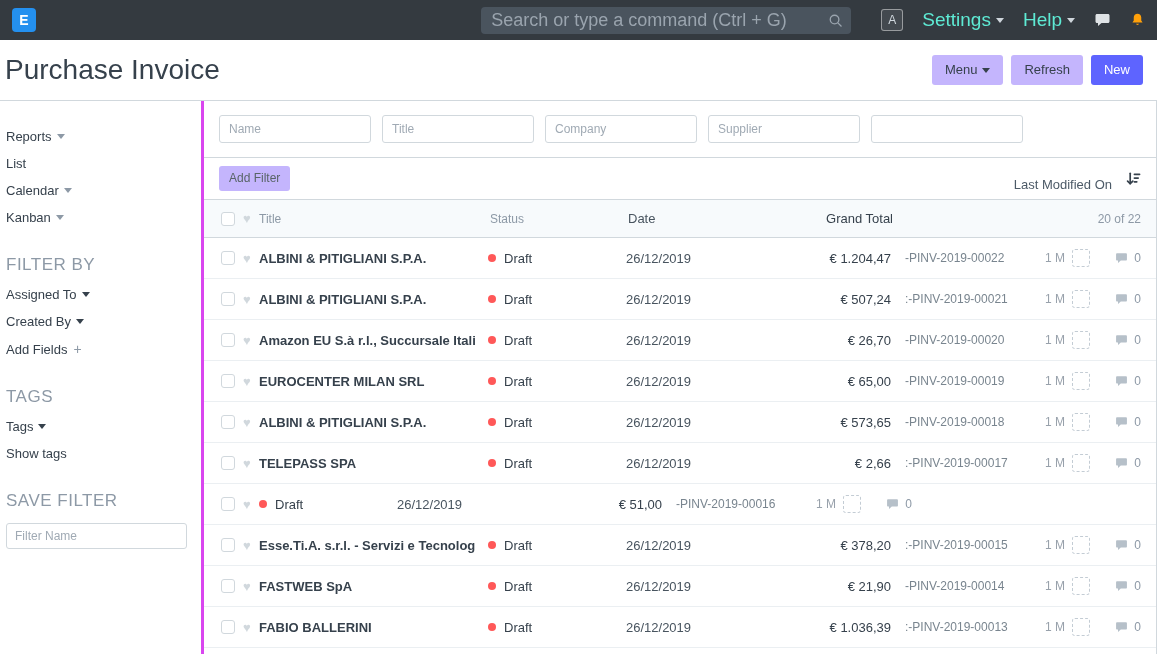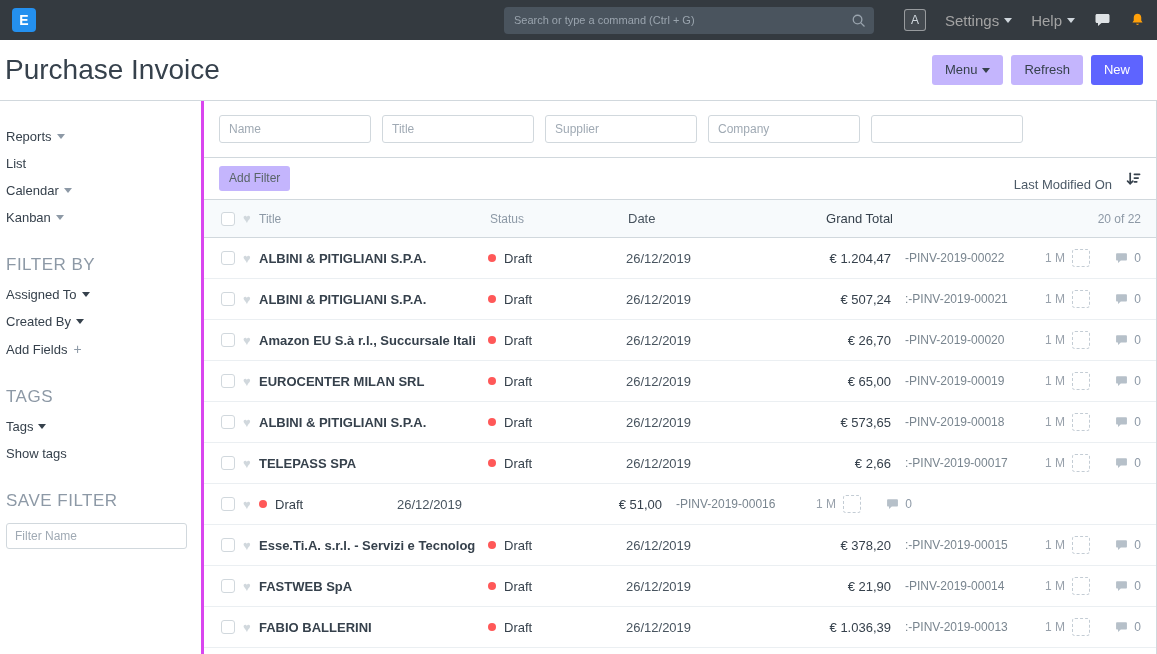--- a/index.html
+++ b/index.html
@@ -17,32 +17,32 @@
     padding:0 12px;
   }
   .logo {
     width:24px; height:24px; border-radius:4px; background:#2490ef; color:#fff;
     display:flex; align-items:center; justify-content:center;
     font-weight:bold; font-size:14px; flex:none; cursor:pointer;
   }
   .nav-search { position:relative; margin-left:auto; margin-right:30px; width:370px; }
   .nav-search input {
     width:100%; height:27px; border:none; border-radius:4px; background:#4a545e;
-    color:#86efac; font-size:11px; padding:0 30px 0 10px; outline:none;
+    color:#86efac; font-size:18px; padding:0 30px 0 10px; outline:none;
     font-family:inherit;
   }
   .nav-search input::placeholder { color:#9aa4ae; }
   .nav-search .search-ic { position:absolute; right:8px; top:6px; }
   .nav-right { display:flex; align-items:center; gap:19px; }
   .avatar {
     width:22px; height:22px; border-radius:3px; border:1px solid rgba(255,255,255,.45);
     background:rgba(255,255,255,.08); color:#cfd6dc; font-size:12px;
     display:flex; align-items:center; justify-content:center; cursor:pointer;
   }
-  .nav-item { color:#a3a3a3; font-size:15px; cursor:pointer; display:flex; align-items:center;text-align:center; }
+  .nav-item { color:#5eead4; font-size:19px; cursor:pointer; display:flex; align-items:center;text-align:center; }
   .caret {
     width:0; height:0; display:inline-block; margin-left:5px;
     border-left:4px solid transparent; border-right:4px solid transparent;
     border-top:5px solid #8d99a6;
   }
   .caret.light { border-top-color:#cfd6dc; }
   .caret.dark  { border-top-color:#36414c; }
   .nav-icon { display:flex; align-items:center; cursor:pointer; }
 
   
@@ -233,22 +233,22 @@
 
       <div class="side-heading">SAVE FILTER</div>
       <input class="finame" placeholder="Filter Name" style="">
     </aside>
 
     <main class="list-area">
 
       <div class="filter-inputs">
         <input class="finput" placeholder="Name" style="">
         <input class="finput" placeholder="Title" style="">
+        <input class="finput" placeholder="Company" style="">
         <input class="finput" placeholder="Supplier" style="">
-        <input class="finput" placeholder="Company" style="">
         <input class="finput" placeholder="" style="">
       </div>
 
       <div class="filter-bar">
         <button class="btn btn-light btn-sm">Add Filter</button>
         <div class="sort-area">
           <span class="sort-label">Last Modified On</span>
           <span class="sort-btn">
             <svg width="16" height="15" viewBox="0 0 16 16">
                 <g stroke="#36414c" stroke-width="1.8" fill="none" stroke-linecap="round">

